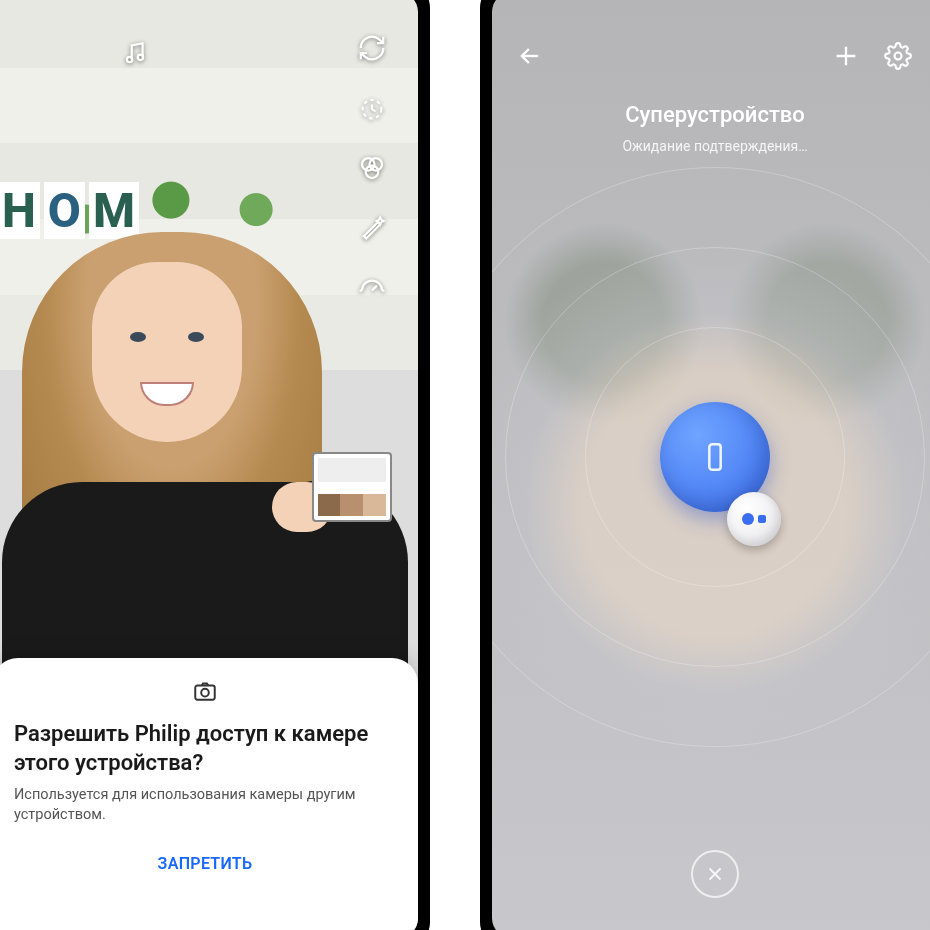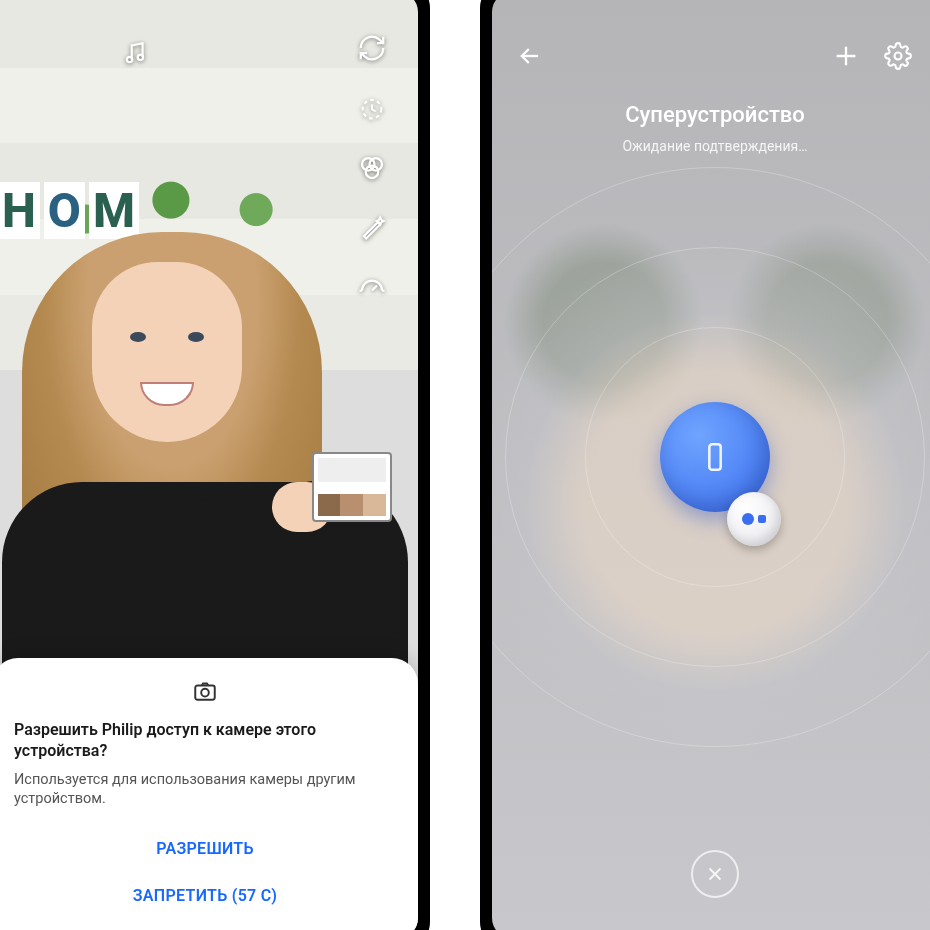--- a/index.html
+++ b/index.html
@@ -160,21 +160,21 @@
       border-radius: 26px 26px 0 0;
       padding: 20px 22px 10px;
       min-height: 280px;
       box-shadow: 0 -2px 20px rgba(0,0,0,.2);
     }
     .sheet-icon {
       text-align: center;
       margin-bottom: 12px;
     }
     .sheet-title {
-      font-size: 16px;
+      font-size: 22px;
       font-weight: 600;
       color: #1a1a1a;
       line-height: 1.3;
       margin-bottom: 8px;
     }
     .sheet-desc {
       font-size: 14.5px;
       color: #555;
       line-height: 1.35;
       margin-bottom: 16px;
@@ -362,22 +362,21 @@
       <div class="sheet">
         <div class="sheet-icon">
           <svg width="26" height="26" viewBox="0 0 24 24" fill="none" stroke="#333" stroke-width="1.8">
             <rect x="3" y="7" width="18" height="13" rx="2"></rect>
               <circle cx="12" cy="13.5" r="3.5"></circle>
             <path d="M9 7l1.2-2h3.6L15 7"></path>
           </svg>
         </div>
         <div class="sheet-title">Разрешить Philip доступ к камере этого устройства?</div>
         <div class="sheet-desc">Используется для использования камеры другим устройством.</div>
-        <div class="sheet-btn">РАЗРЕШИТЬ</div>
-        <div class="sheet-btn">ЗАПРЕТИТЬ (57 С)</div>
+        <div class="sheet-btn">ЗАПРЕТИТЬ</div>
       </div>
     </div>
   </div>
 </div>
 
 <div class="phone phone-right">
   <div class="frame">
     <div class="sd-bg">
       <div class="radar-ring r1"></div>
       <div class="radar-ring r2"></div>

